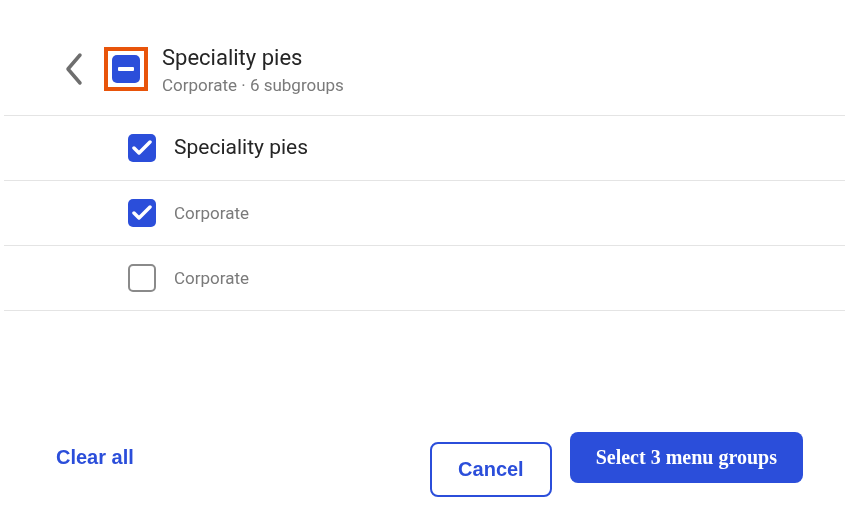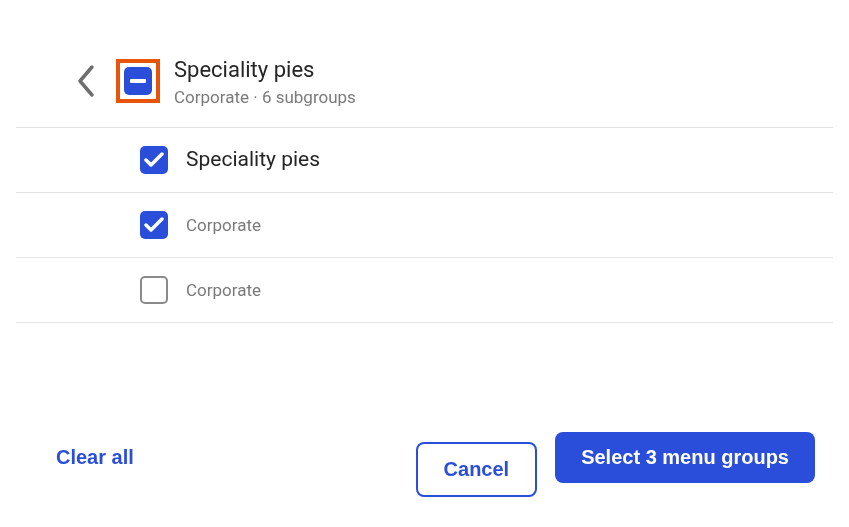--- a/index.html
+++ b/index.html
@@ -5,21 +5,21 @@
     * { box-sizing: border-box; margin: 0; padding: 0; }
     body {
       font-family: -apple-system, BlinkMacSystemFont, "Segoe UI", Roboto, Helvetica, Arial, sans-serif;
       width: 849px;
       height: 527px;
       background: #fff;
       color: #252525;
       position: relative;
     }
     .container {
-      padding: 16px;
+      padding: 4px;
     }
     .header-row {
       display: flex;
       align-items: center;
       padding: 40px 30px 20px 60px;
       gap: 14px;
     }
     .back-chevron {
       cursor: pointer;
       display: flex;
@@ -83,21 +83,21 @@
     }
     .list-item .item-text .sublabel {
       font-size: 17px;
       color: #7a7a7a;
       margin-top: 4px;
     }
     .footer {
       position: absolute;
       bottom: 30px;
       left: 0;
-      right: 4px;
+      right: 16px;
       padding: 0 30px 0 56px;
       display: flex;
       align-items: center;
       justify-content: space-between;
     }
     .clear-all {
       color: #2b4eda;
       font-size: 20px;
       font-weight: 600;
       cursor: pointer;
@@ -119,20 +119,21 @@
     }
     .btn-cancel {
       background: #fff;
       color: #2b4eda;
       border: 2px solid #2b4eda;
       margin-top: 25px;
     }
     .btn-primary {
       background: #2b4eda;
       color: #fff;
+      font-family: Liberation Serif, serif;
     }
   </style>
 </head>
 <body>
 
 <div class="container">
 
   <div class="header-row">
     <div class="back-chevron">
       <svg width="20" height="34" viewBox="0 0 20 34">

